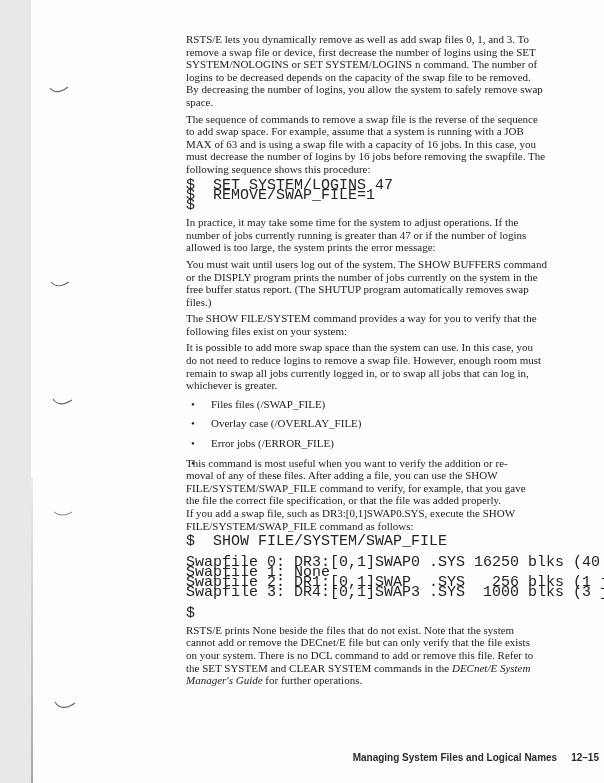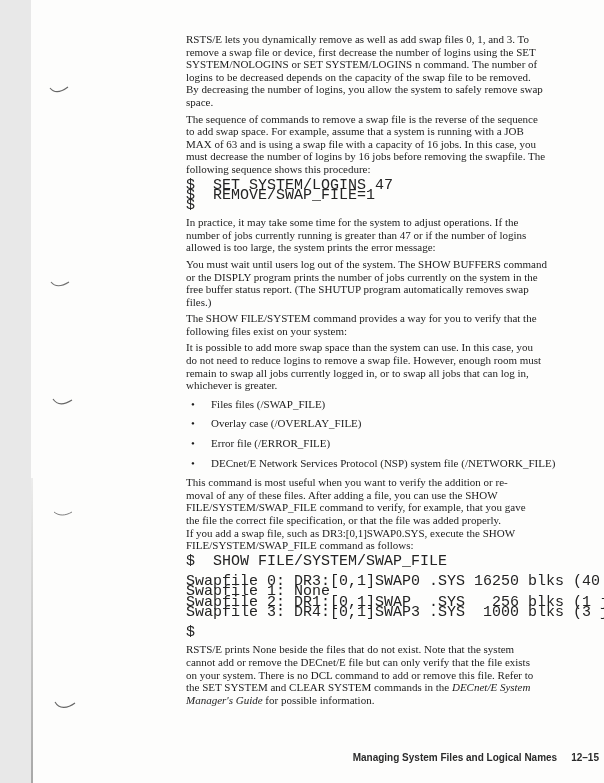--- a/index.html
+++ b/index.html
@@ -130,22 +130,22 @@
 following files exist on your system:</div>
 
     <div class="para">It is possible to add more swap space than the system can use. In this case, you
 do not need to reduce logins to remove a swap file. However, enough room must
 remain to swap all jobs currently logged in, or to swap all jobs that can log in,
 whichever is greater.</div>
 
     <ul class="bullets">
       <li><span class="bullet-glyph">•</span><span>Files files (/SWAP_FILE)</span></li>
       <li><span class="bullet-glyph">•</span><span>Overlay case (/OVERLAY_FILE)</span></li>
-      <li><span class="bullet-glyph">•</span><span>Error file (/ERROR_FILE)</span></li>
-      <li><span class="bullet-glyph">•</span><span>DECnet/E Network Services Protocol (NSP) system file (/NETWORK_FILE)</span></li>
+      <li><span class="bullet-glyph">•</span><span>Error jobs (/ERROR_FILE)</span></li>
+      <li><span class="bullet-glyph">•</span></li>
     </ul>
 
     <div class="para">This command is most useful when you want to verify the addition or re-
 moval of any of these files. After adding a file, you can use the SHOW
 FILE/SYSTEM/SWAP_FILE command to verify, for example, that you gave
 the file the correct file specification, or that the file was added properly.
 If you add a swap file, such as DR3:[0,1]SWAP0.SYS, execute the SHOW
 FILE/SYSTEM/SWAP_FILE command as follows:</div>
 
     <div class="code">$  SHOW FILE/SYSTEM/SWAP_FILE
@@ -154,21 +154,21 @@
 Swapfile 1: None
 Swapfile 2: DR1:[0,1]SWAP  .SYS   256 blks (1 job at 64K Swap max)
 Swapfile 3: DR4:[0,1]SWAP3 .SYS  1000 blks (3 jobs at 64K Swap max)
 
 $</div>
 
     <div class="para"><span>RSTS/E prints None beside the files that do not exist. Note that the system
 cannot add or remove the DECnet/E file but can only verify that the file exists
 on your system. There is no DCL command to add or remove this file. Refer to
 the SET SYSTEM and CLEAR SYSTEM commands in the </span><em>DECnet/E System
-Manager's Guide</em><span> for possible information.</span></div>
+Manager's Guide</em><span> for further operations.</span></div>
 
   </div>
 
   <div class="footer">
     <span>Managing System Files and Logical Names</span><span class="pageno">12–15</span>
   </div>
 
 </div>
 
 </body></html>

